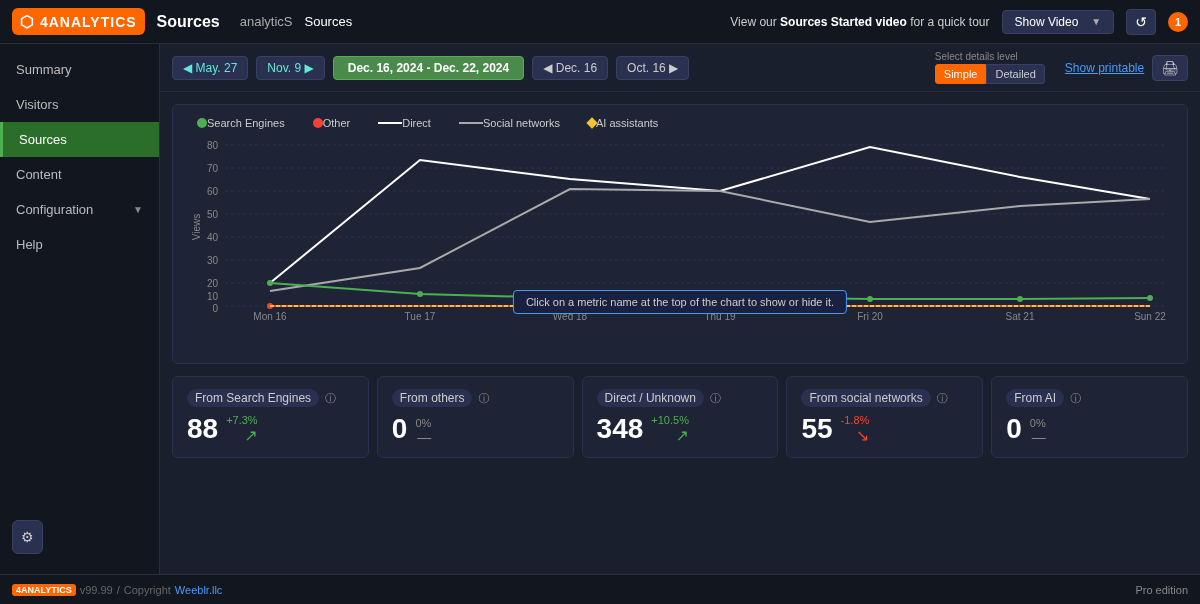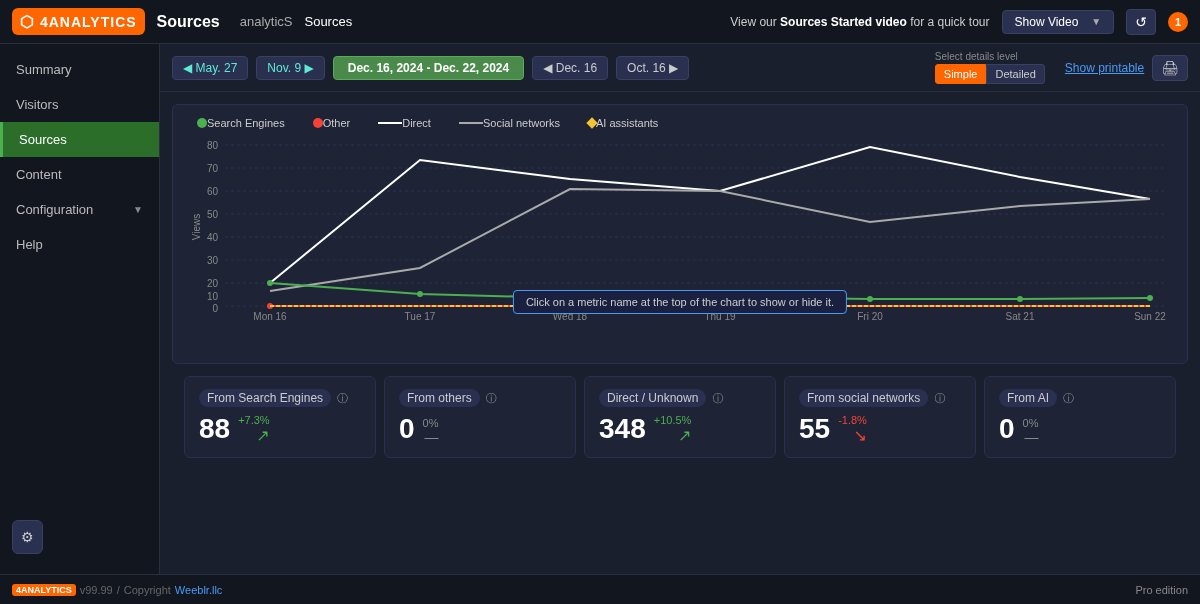--- a/index.html
+++ b/index.html
@@ -62,21 +62,21 @@
     
     .chart-container { background: #1e2436; margin: 12px; border-radius: 6px; border: 1px solid #2a3050; padding: 12px; position: relative; }
     .chart-legend { display: flex; gap: 16px; margin-bottom: 8px; }
     .legend-item { display: flex; align-items: center; font-size: 11px; color: #ccc; cursor: pointer; margin-left: 12px; }
     .legend-dot { width: 10px; height: 10px; border-radius: 50%; display: inline-block; }
     .legend-line { width: 24px; height: 2px; display: inline-block; }
     .chart-svg-wrapper { position: relative; }
     .chart-tooltip { position: absolute; background: #2a3050; border: 1px solid #4a9af4; padding: 4px 10px; border-radius: 4px; font-size: 11px; color: #ccc; bottom: 30px; left: 50%; transform: translateX(-50%); white-space: nowrap; }
 
     
-    .stats-row { display: flex; gap: 8px; margin: 0 24px 12px; }
+    .stats-row { display: flex; gap: 8px; margin: 0 12px 12px; }
     .stat-card { flex: 1; background: #1e2436; border: 1px solid #2a3050; border-radius: 6px; padding: 12px 14px; }
     .stat-card-header { display: flex; align-items: center; gap: 6px; margin-bottom: 6px; }
     .stat-card-label { font-size: 12px; color: #ccc; background: #2a3050; padding: 2px 8px; border-radius: 10px; }
     .stat-card-info { color: #888; font-size: 11px; cursor: pointer; }
     .stat-card-value-row { display: flex; align-items: flex-end; gap: 8px; }
     .stat-card-value { font-size: 28px; font-weight: 700; color: #fff; }
     .stat-card-change { display: flex; flex-direction: column; align-items: flex-end; font-size: 11px; }
     .change-positive { color: #4caf50; }
     .change-negative { color: #f44336; }
     .change-neutral { color: #888; }

